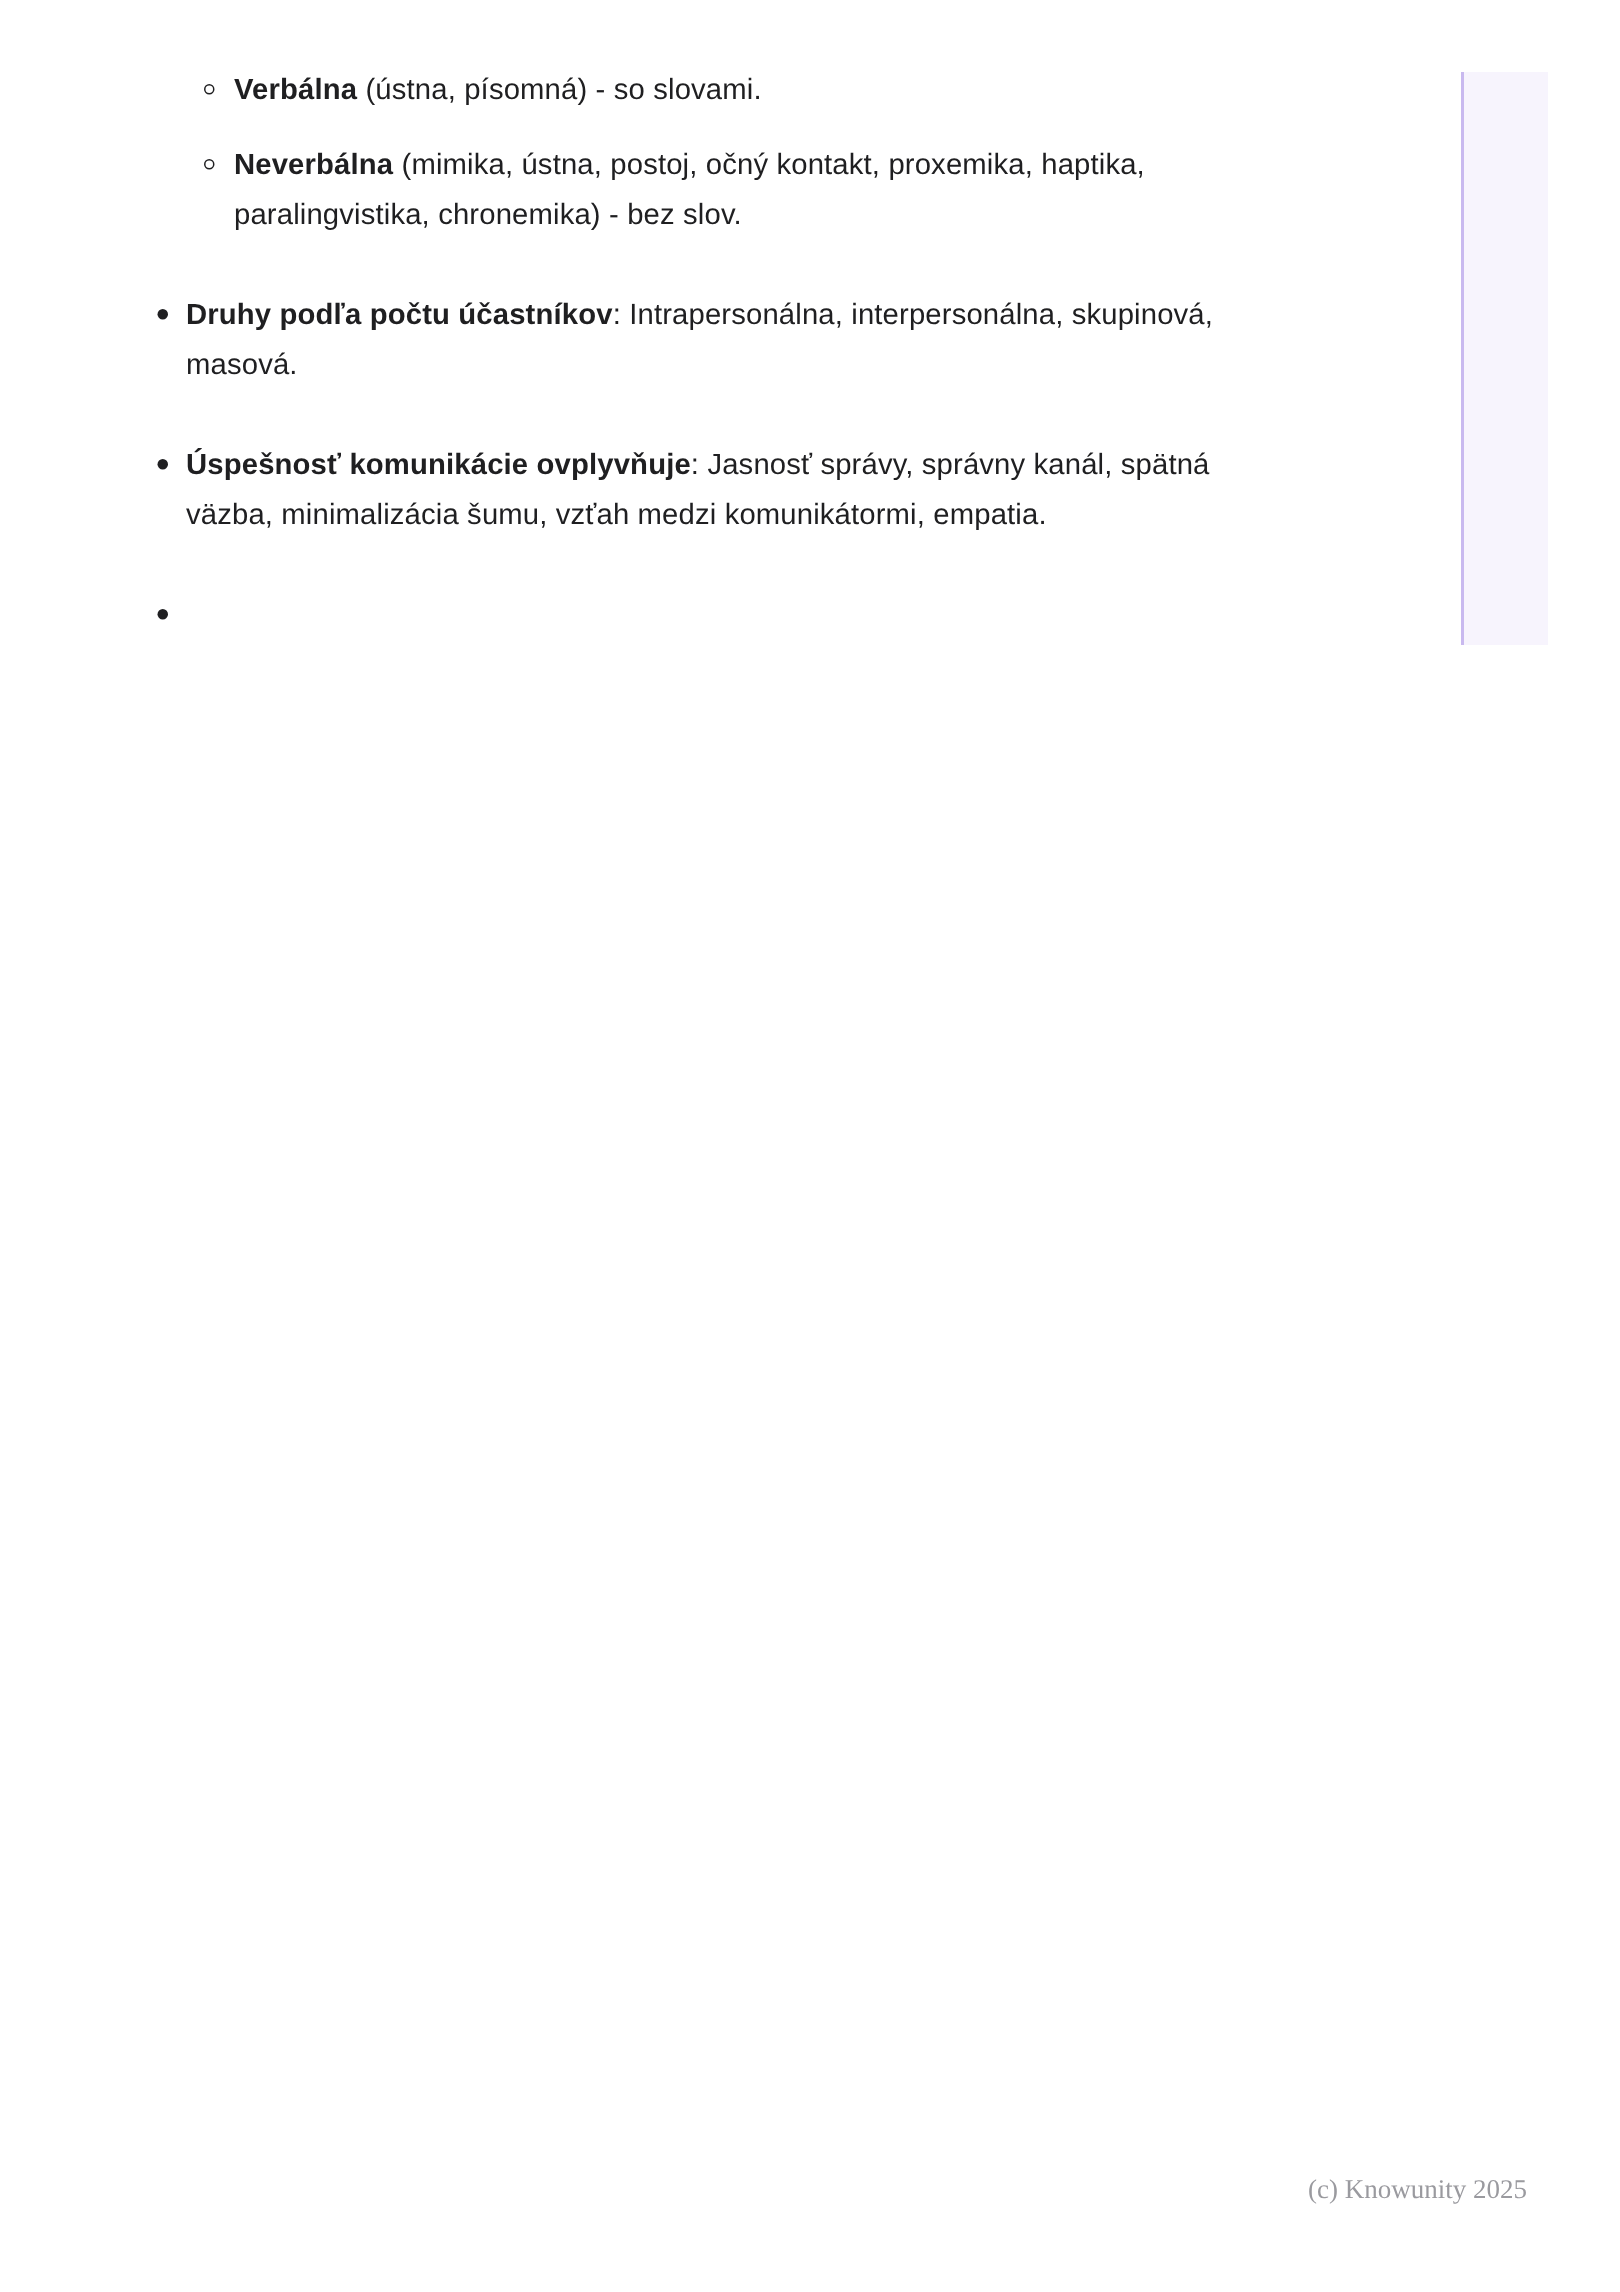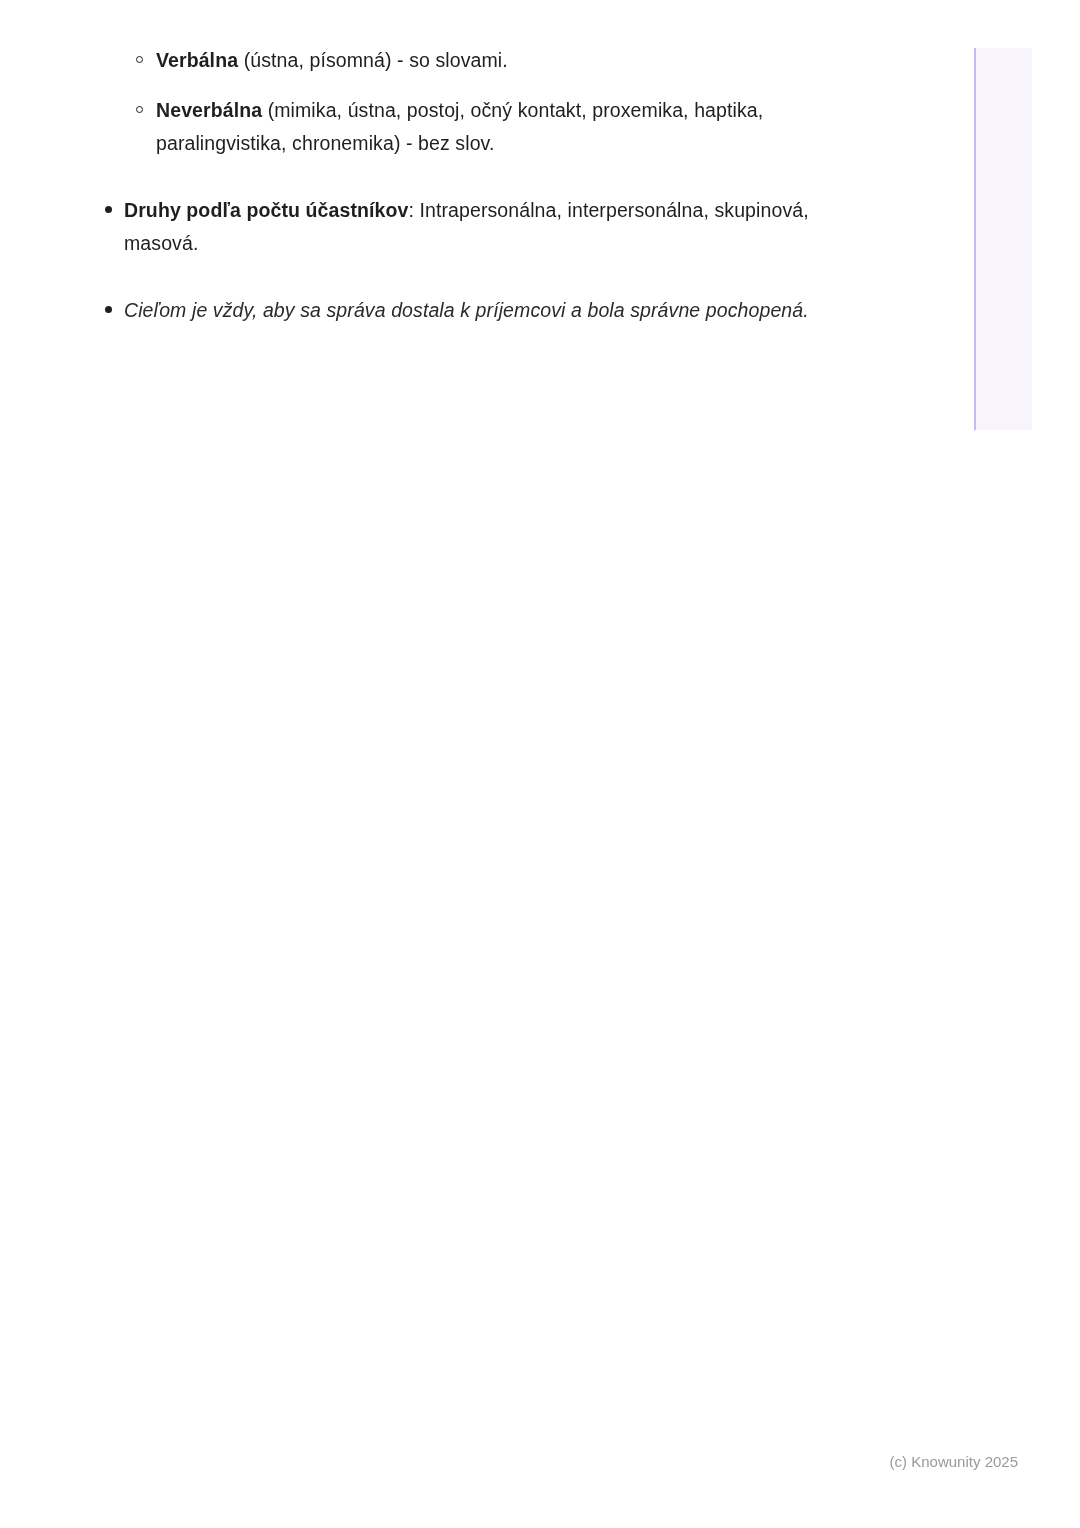--- a/index.html
+++ b/index.html
@@ -99,23 +99,23 @@
   }
   .ital {
     font-style: italic;
     color: #2a2a2c;
   }
 
   .footer {
     position: absolute;
     right: 62px;
     bottom: 58px;
-    font-size: 15px;
+    font-size: 18px;
     color: #9a9a9f;
-    font-family: Liberation Sans, sans-serif;
+    font-family: Liberation Serif, serif;
   }
 </style>
 </head>
 <body>
 
 <div class="page">
 
   <div class="side-strip"></div>
 
   <div class="content">
@@ -131,21 +131,24 @@
       </li>
     </ul>
 
     <ul>
       <li class="lvl1">
         <span class="marker"></span>
         <span class="b">Druhy podľa počtu účastníkov</span><span>: Intrapersonálna, interpersonálna, skupinová, masová.</span>
       </li>
       <li class="lvl1">
         <span class="marker"></span>
-        <span class="ital">Cieľom je vždy, aby sa správa dostala k príjemcovi a bola správne pochopená.</span>
+        <span class="b">Úspešnosť komunikácie ovplyvňuje</span><span>: Jasnosť správy, správny kanál, spätná väzba, minimalizácia šumu, vzťah medzi komunikátormi, empatia.</span>
+      </li>
+      <li class="lvl1">
+        <span class="marker"></span>
       </li>
     </ul>
 
   </div>
 
   <div class="footer">(c) Knowunity 2025</div>
 
 </div>
 
 </body></html>

